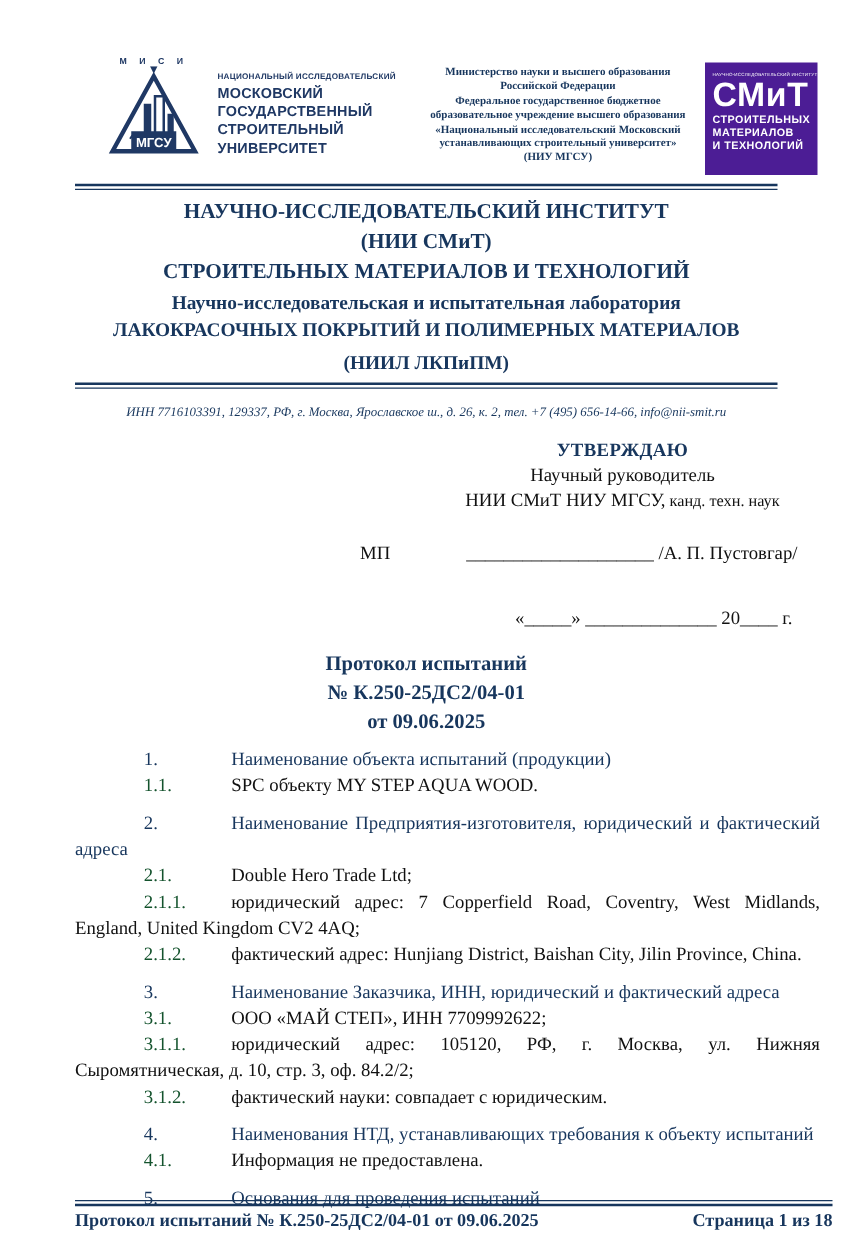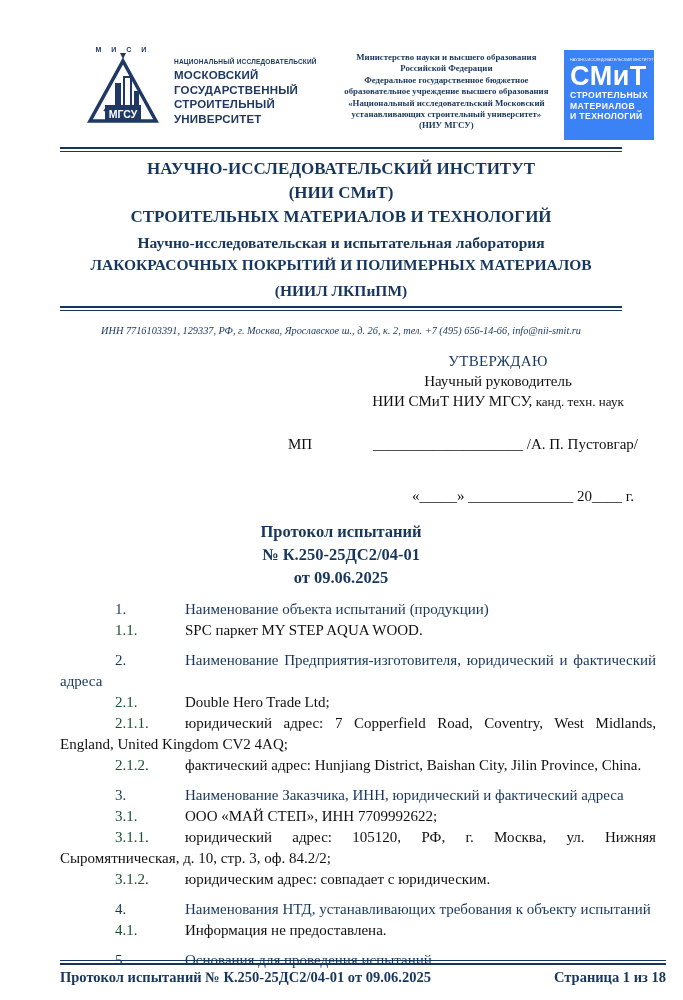--- a/index.html
+++ b/index.html
@@ -10,38 +10,38 @@
   .page{position:absolute;inset:0;}
   .content{position:absolute;left:60px;width:596px;top:0;}
   
   .header{display:flex;align-items:flex-start;margin-top:46px;}
   .emblem-wrap{margin-left:24px;width:78px;flex:0 0 auto;text-align:center;color:#1f3864;}
   .emblem-letters{font-family:"Liberation Sans",sans-serif;font-size:7px;font-weight:bold;letter-spacing:4px;color:#1f3864;position:relative;}
   .mgsu-text{margin-left:12px;margin-top:12px;flex:0 0 auto;color:#1f3864;font-family:"Liberation Sans",sans-serif;}
   .mgsu-text .small-line{font-size:6.5px;font-weight:bold;letter-spacing:.2px;margin-bottom:3px;}
   .mgsu-text .big-line{font-size:11.5px;font-weight:bold;letter-spacing:.2px;line-height:14.5px;}
   .ministry{flex:1;margin-top:6px;text-align:center;font-weight:bold;font-size:8.8px;line-height:11.4px;color:#17365d;padding:0 6px 0 18px;}
-  .smit-logo{flex:0 0 auto;width:78px;height:78px;background:#3b82f6;color:#fff;font-family:"Liberation Sans",sans-serif;padding:6px;margin-top:4px;margin-right:2px;}
+  .smit-logo{flex:0 0 auto;width:78px;height:78px;background:#4c1d95;color:#fff;font-family:"Liberation Sans",sans-serif;padding:6px;margin-top:4px;margin-right:2px;}
   .smit-small{font-size:3.6px;letter-spacing:.2px;white-space:nowrap;margin-top:2px;}
   .smit-big{font-size:27px;font-weight:bold;line-height:28px;letter-spacing:.5px;}
   .smit-line{font-size:8.6px;font-weight:bold;line-height:10.5px;letter-spacing:.4px;}
   
   .rule{height:2px;border-top:2.4px solid #17365d;border-bottom:1px solid #17365d;}
   .rule1{width:562px;margin-top:7px;}
   .rule2{width:562px;margin-top:4px;}
   .frule{height:2px;border-top:1px solid #17365d;border-bottom:2.2px solid #17365d;}
   
   .inst{width:562px;text-align:center;color:#17365d;font-weight:bold;margin-top:5px;}
   .inst .l1{font-size:17px;line-height:24px;}
   .inst .l2{font-size:15.5px;line-height:22px;margin-top:3px;}
   .contact{width:562px;text-align:center;font-style:italic;font-size:10.3px;color:#17365d;margin-top:14px;}
   
   .approval{margin-top:15px;}
   .app-top{width:300px;margin-left:auto;margin-right:8px;text-align:center;font-size:15px;line-height:20px;}
-  .app-title{font-weight:normal;color:#17365d;letter-spacing:.3px;}
+  .app-title{font-weight:bold;color:#17365d;letter-spacing:.3px;}
   .app-l2{white-space:nowrap;}
   .app-l2 .small{font-size:13px;}
   .sig-row{display:flex;align-items:flex-end;margin-top:24px;font-size:15px;}
   .mp{margin-left:228px;}
   .sig{margin-left:auto;margin-right:18px;}
   .date-row{text-align:right;margin-right:22px;margin-top:35px;font-size:15px;}
   
   .ptitle{width:562px;text-align:center;color:#17365d;font-weight:bold;font-size:16.5px;line-height:23px;margin-top:15px;}
   
   .secs{margin-top:10px;font-size:15px;line-height:21px;}
@@ -128,29 +128,29 @@
     </div>
 
     <div class="ptitle">
       <div>Протокол испытаний</div>
       <div>№ К.250-25ДС2/04-01</div>
       <div>от 09.06.2025</div>
     </div>
 
     <div class="secs">
       <p class="head"><span class="num">1.</span><span>Наименование объекта испытаний (продукции)</span></p>
-      <p class="item"><span class="num">1.1.</span><span>SPC паркет MY STEP AQUA WOOD.</span></p>
+      <p class="item"><span class="num">1.1.</span><span>SPC объекту MY STEP AQUA WOOD.</span></p>
       <p class="head"><span class="num">2.</span><span>Наименование Предприятия-изготовителя, юридический и фактический адреса</span></p>
       <p class="item"><span class="num">2.1.</span><span>Double Hero Trade Ltd;</span></p>
       <p class="item"><span class="num">2.1.1.</span><span>юридический адрес: 7 Copperfield Road, Coventry, West Midlands, England, United Kingdom CV2 4AQ;</span></p>
       <p class="item"><span class="num">2.1.2.</span><span>фактический адрес: Hunjiang District, Baishan City, Jilin Province, China.</span></p>
       <p class="head"><span class="num">3.</span><span>Наименование Заказчика, ИНН, юридический и фактический адреса</span></p>
       <p class="item"><span class="num">3.1.</span><span>ООО «МАЙ СТЕП», ИНН 7709992622;</span></p>
       <p class="item"><span class="num">3.1.1.</span><span>юридический адрес: 105120, РФ, г. Москва, ул. Нижняя Сыромятническая, д. 10, стр. 3, оф. 84.2/2;</span></p>
-      <p class="item"><span class="num">3.1.2.</span><span>юридическим адрес: совпадает с юридическим.</span></p>
+      <p class="item"><span class="num">3.1.2.</span><span>фактический науки: совпадает с юридическим.</span></p>
       <p class="head"><span class="num">4.</span><span>Наименования НТД, устанавливающих требования к объекту испытаний</span></p>
       <p class="item"><span class="num">4.1.</span><span>Информация не предоставлена.</span></p>
       <p class="head"><span class="num">5.</span><span>Основания для проведения испытаний</span></p>
     </div>
 
   </div>
 
   <div class="footer">
     <div class="frule"></div>
     <div class="footer-row">

